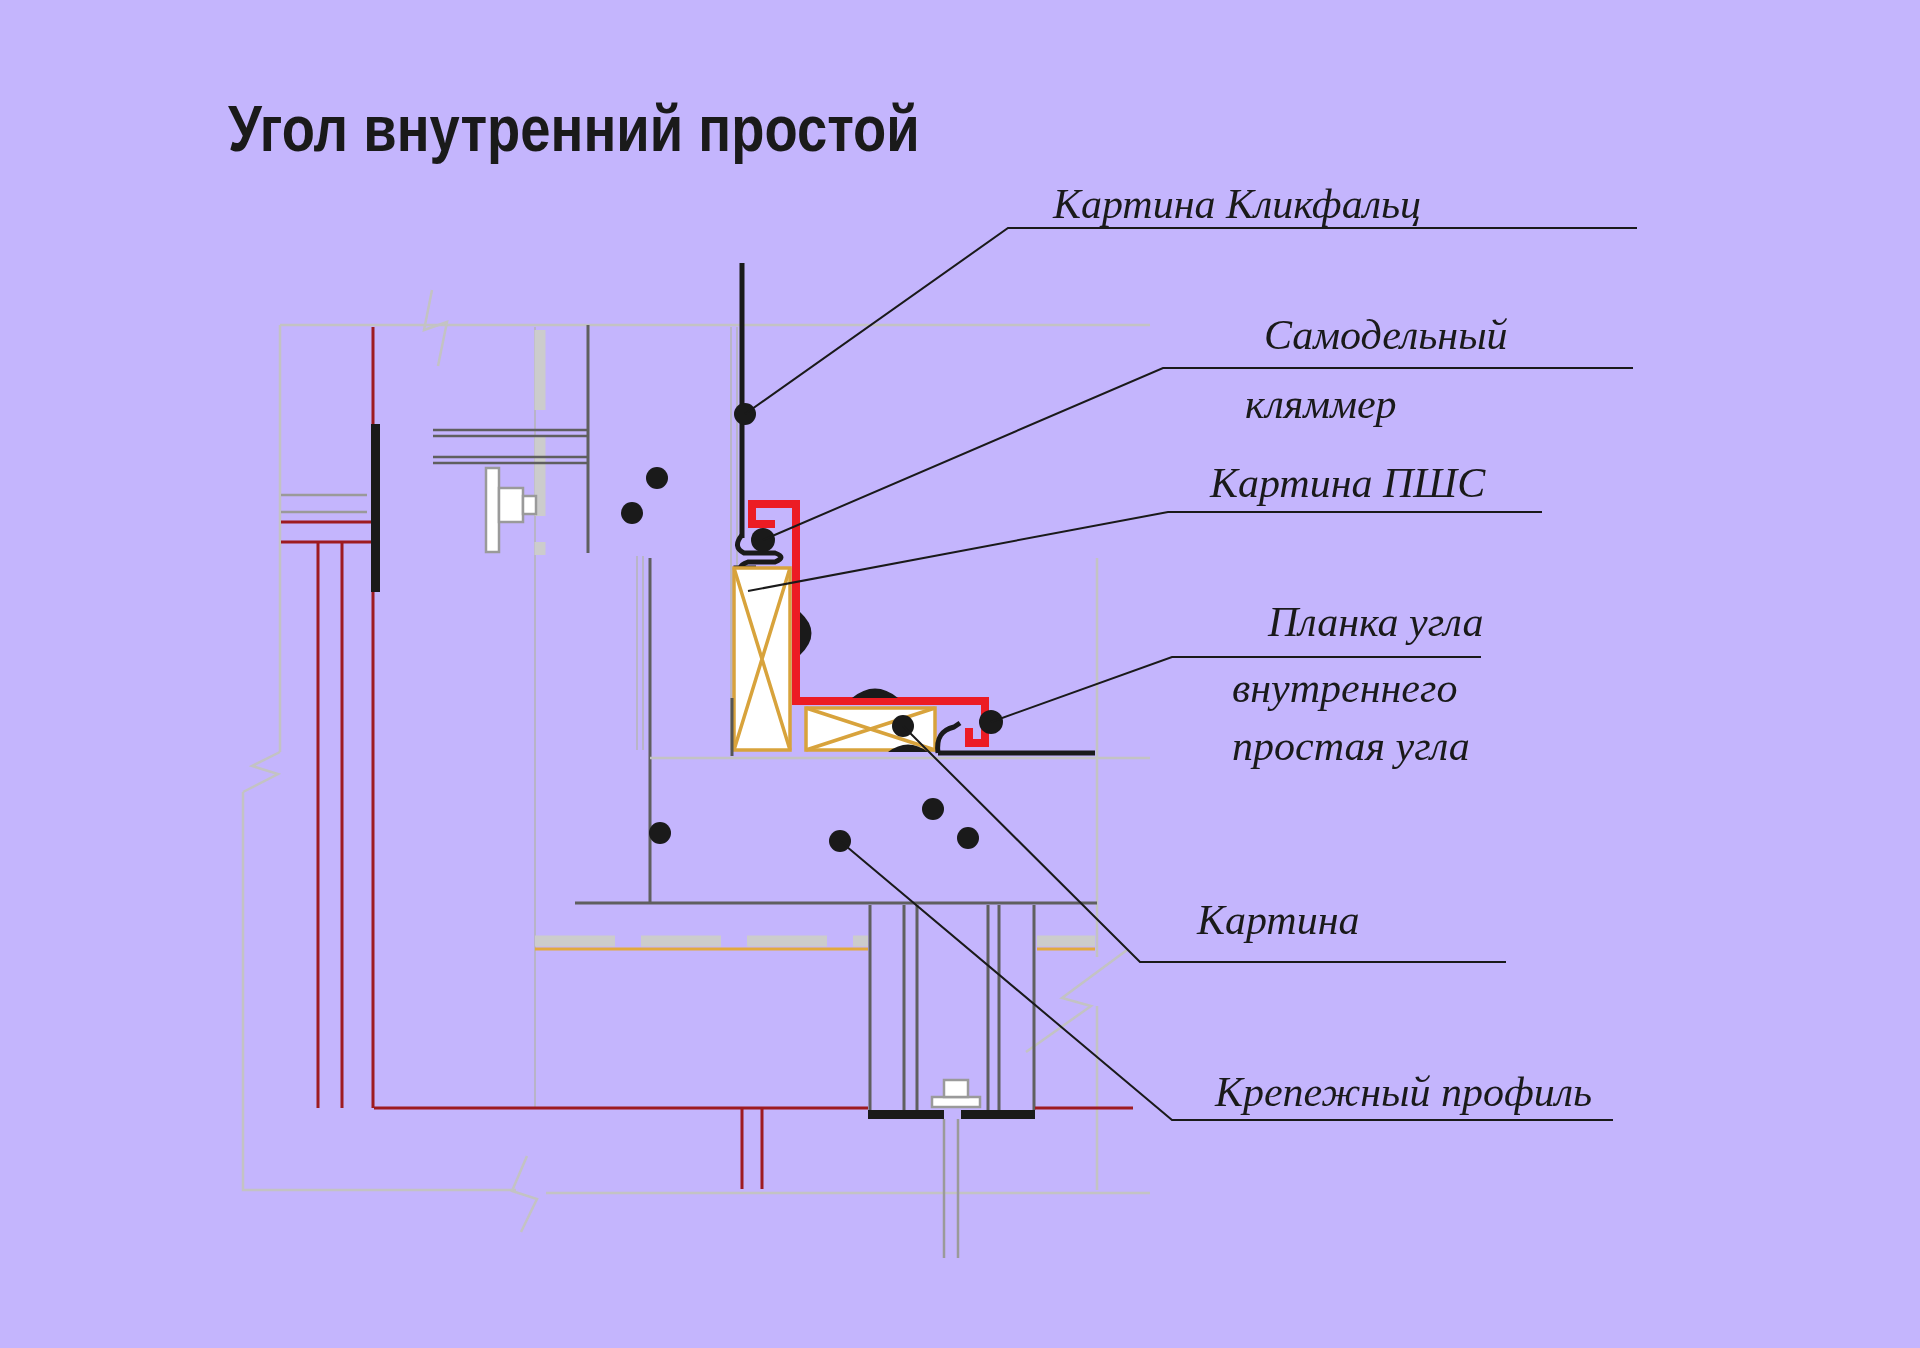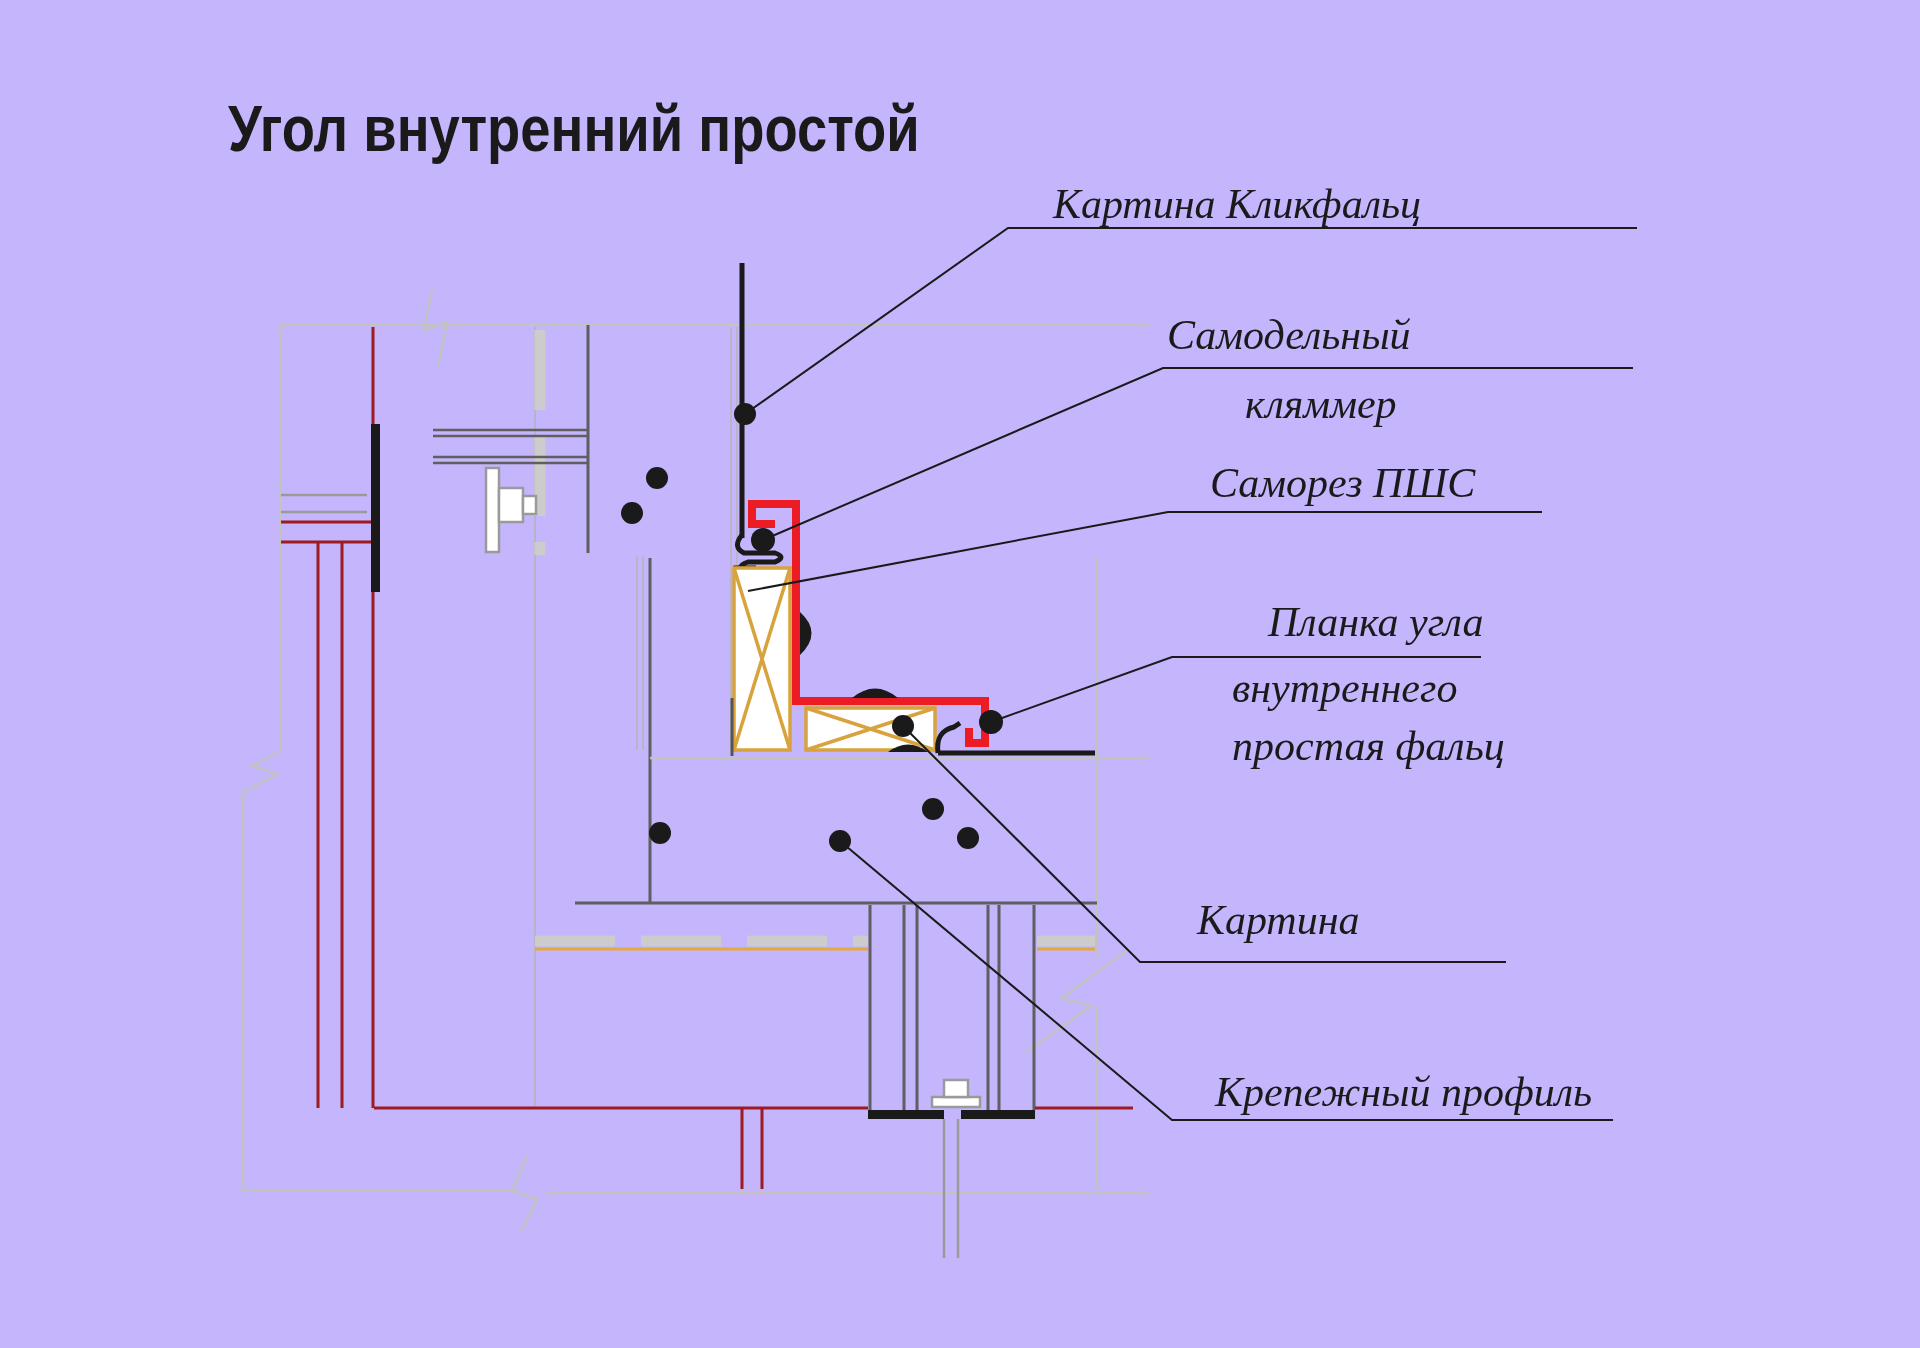--- a/index.html
+++ b/index.html
@@ -130,21 +130,21 @@
       <path class="leader" d="M748,591 L1168,512 H1542"></path>
       <path class="leader" d="M991,722 L1172,657 H1481"></path>
       <path class="leader" d="M903,726 L1140,962 H1506"></path>
       <path class="leader" d="M840,841 L1172,1120 H1613"></path>
     </g>
   </svg>
 
   <div id="title">Угол внутренний простой</div>
 
   <div class="label" style="left:1053px;top:182px;">Картина Кликфальц</div>
-  <div class="label" style="left:1167px;top:313px;">Самодельный</div>
+  <div class="label" style="left:1264px;top:313px;">Самодельный</div>
   <div class="label" style="left:1228px;top:382px;margin-left:17px;">кляммер</div>
-  <div class="label" style="left:1210px;top:461px;">Саморез ПШС</div>
+  <div class="label" style="left:1210px;top:461px;">Картина ПШС</div>
   <div class="label" style="left:1232px;top:600px;margin-left:36px;">Планка угла</div>
   <div class="label" style="left:1232px;top:666px;">внутреннего</div>
-  <div class="label" style="left:1232px;top:724px;">простая фальц</div>
+  <div class="label" style="left:1232px;top:724px;">простая угла</div>
   <div class="label" style="left:1197px;top:898px;">Картина</div>
   <div class="label" style="left:1215px;top:1070px;">Крепежный профиль</div>
 </div>
 
 </body></html>

